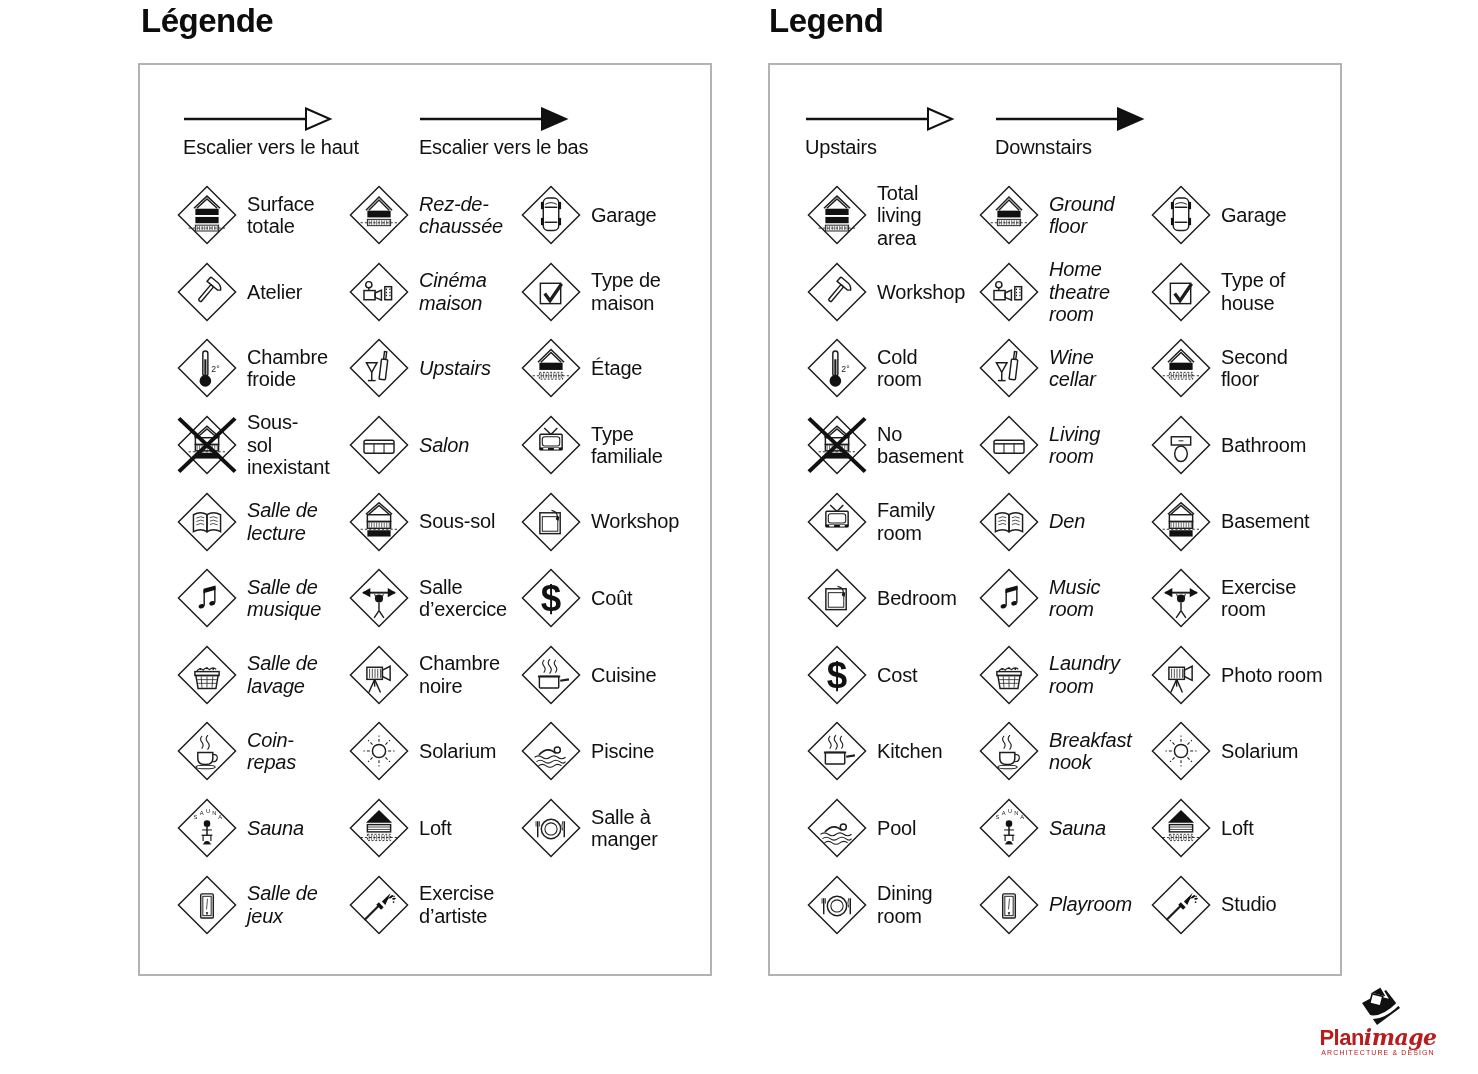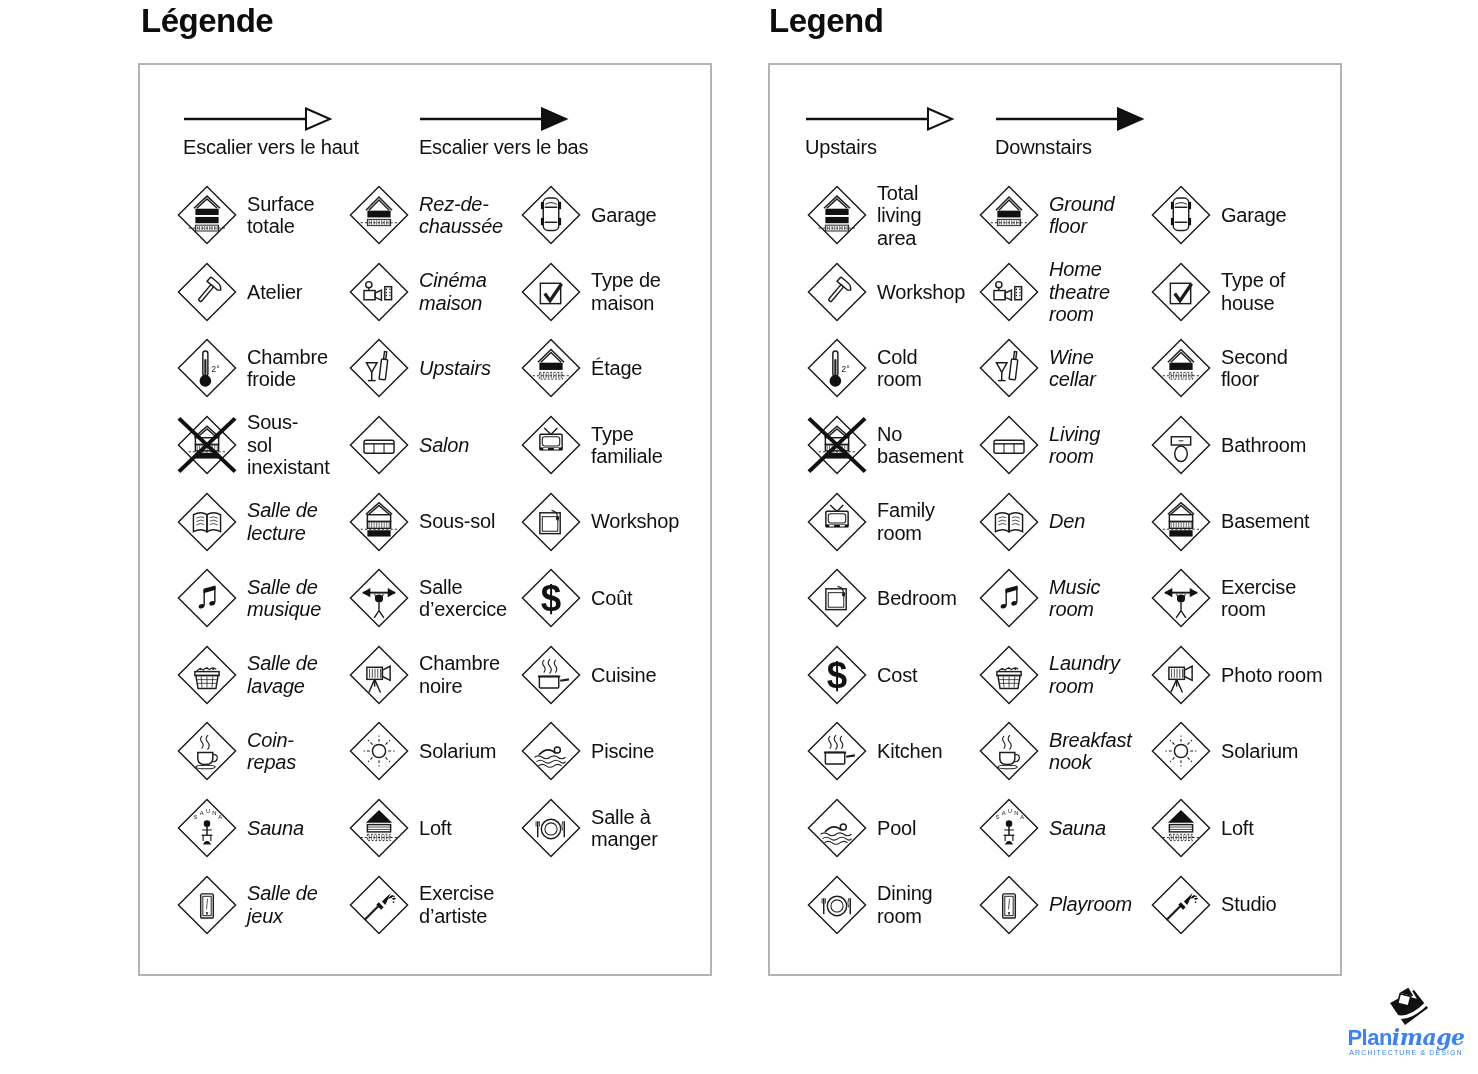--- a/index.html
+++ b/index.html
@@ -18,21 +18,21 @@
   .arrow-item{display:flex;flex-direction:column;align-items:flex-start;}
   .arrow-label{font-size:20px;letter-spacing:-0.2px;margin-top:4px;color:#111;}
   .grid{position:absolute;top:112px;left:0;right:0;display:grid;grid-template-columns:172px 172px 1fr;
         grid-auto-rows:76.6px;padding-left:36px;}
   .cell{display:flex;align-items:center;gap:9px;}
   .cell .icon{width:62px;height:62px;flex:0 0 62px;display:block;}
   .cell .label{font-size:20px;line-height:22.5px;letter-spacing:-0.2px;color:#111;}
   .cell.c0 .label{max-width:76px;}
   .cell.c1 .label{max-width:92px;font-style:italic;}
   .cell.c2 .label{max-width:102px;}
-  .logo{position:absolute;left:1336px;top:983px;width:140px;text-align:center;color:#3b82f6;}
+  .logo{position:absolute;left:1308px;top:983px;width:140px;text-align:center;color:#b91c1c;}
   .logo svg{display:block;margin:0 auto;}
   .logo-word{font-size:22px;font-weight:800;letter-spacing:-0.5px;line-height:20px;margin-top:-4px;}
   .logo-word .im{font-family:"DejaVu Serif",serif;font-style:italic;font-weight:700;}
   .logo-tag{font-size:7px;letter-spacing:1.1px;margin-top:1px;font-weight:500;}
 </style>
 </head>
 <body>
 
 <div class="canvas">
 

